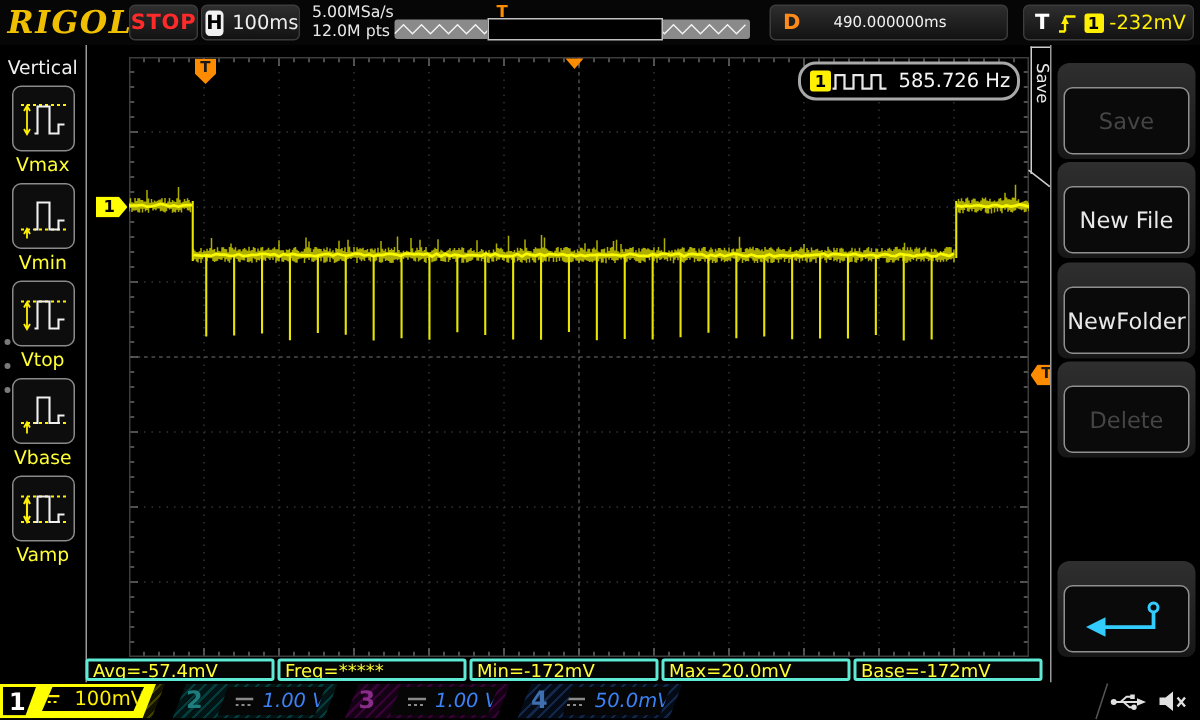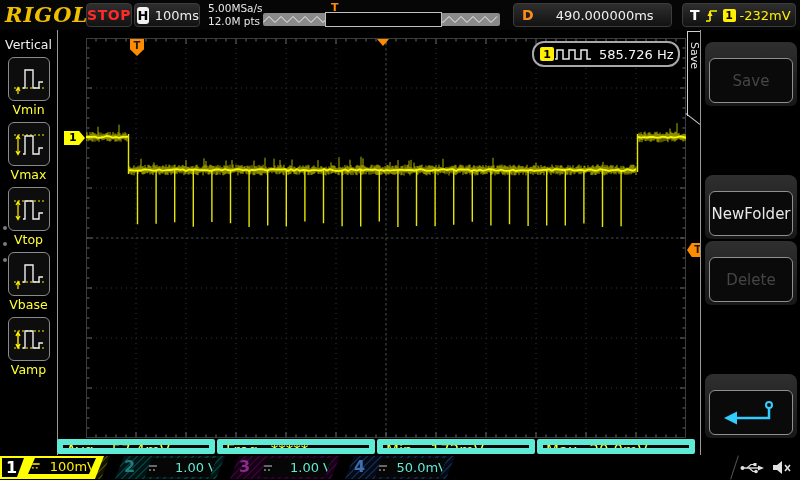--- a/index.html
+++ b/index.html
@@ -17,21 +17,21 @@
   .h-badge{background:#f2f2f2;color:#000;font-weight:bold;font-size:13px;border-radius:3px;
            width:15px;height:17px;display:flex;align-items:center;justify-content:center;margin-left:2px;}
   .h-val{color:#eee;font-size:13px;margin-left:6px;}
   .acq{position:absolute;left:208px;top:2px;font-size:10.5px;line-height:13px;color:#e8e8e8;}
   .preview{position:absolute;left:263px;top:13px;width:237px;height:13px;background:#8a8a8a;border-radius:2px;}
   .preview svg{position:absolute;left:0;top:0;}
   .pv-window{position:absolute;left:62px;top:-1px;width:115px;height:13px;background:#000;border:1px solid #c0c0c0;}
   .pv-tpin{position:absolute;left:68px;top:-12px;color:#ff8c00;font-weight:bold;font-size:11px;text-shadow:0 0 1px #000;}
   .d-box{left:513px;width:157px;}
   .d-label{color:#ff8c1a;font-weight:bold;font-size:14px;margin-left:8px;}
-  .d-val{color:#f0f0f0;font-size:13px;margin-left:22px;}
+  .d-val{color:#f0f0f0;font-size:10px;margin-left:22px;}
   .t-box{left:682px;width:112px;}
   .t-label{color:#fff;font-weight:bold;font-size:14px;margin-left:7px;}
   .t-slope{margin-left:5px;}
   .t-ch{background:#ffef00;color:#000;font-weight:bold;font-size:11px;border-radius:2px;
         width:13px;height:13px;display:flex;align-items:center;justify-content:center;margin-left:5px;}
   .t-val{color:#ffef00;font-size:13px;margin-left:4px;}
   
   .left-menu{position:absolute;left:0;top:30px;width:57px;height:425px;background:#000;border-right:1px solid #9a9a9a;}
   .lm-title{color:#f0f0f0;font-size:12.5px;text-align:center;padding-top:7px;}
   .lm-item{width:57px;margin-top:0;}
@@ -67,31 +67,31 @@
           writing-mode:vertical-rl;white-space:nowrap;}
   .rm-tab-diag{position:absolute;left:686px;top:113px;width:18px;height:1px;background:#cfcfcf;
           transform:rotate(38deg);transform-origin:left top;}
   .rm-slot{position:absolute;left:4px;width:92px;height:64px;background:linear-gradient(#2f2f2f,#171717);
            border-radius:8px 8px 6px 6px;}
   .rm-btn{position:absolute;left:4px;right:4px;bottom:3px;height:43px;background:#0a0a0a;border:1px solid #8f8f8f;
           border-radius:6px;display:flex;align-items:center;justify-content:center;font-size:15px;color:#e8e8e8;}
   .rm-btn.disabled{color:#454545;}
   
   .measure-bar{position:absolute;left:57px;top:439px;width:638px;height:15px;display:flex;gap:2px;}
-  .m-box{flex:1;background:#050505;border:6px solid #5eead4;border-radius:2px;color:#ffff33;
-         font-size:15px;line-height:13px;padding-left:3px;overflow:hidden;white-space:nowrap;}
+  .m-box{flex:1;background:#050505;border:2px solid #5eead4;border-radius:2px;color:#ffff33;
+         font-size:12px;line-height:13px;padding-left:3px;overflow:hidden;white-space:nowrap;}
   
   .bottombar{position:absolute;left:0;top:455px;width:800px;height:25px;background:#000;}
   .ch-group{position:absolute;top:1px;width:110px;height:23px;}
   .para{clip-path:polygon(9px 0,100% 0,calc(100% - 9px) 100%,0 100%);}
   .para-l0{clip-path:polygon(0 0,100% 0,calc(100% - 9px) 100%,0 100%);}
   .ch-num{position:absolute;left:9px;top:1px;font-weight:bold;font-size:16px;}
   .ch-val{position:absolute;left:30px;top:2px;width:72px;bottom:2px;background:#060606;
           clip-path:polygon(7px 0,100% 0,calc(100% - 7px) 100%,0 100%);
-          display:flex;align-items:center;justify-content:space-between;gap:6px;font-size:13px;color:#5eead4;}
+          display:flex;align-items:center;justify-content:flex-end;gap:6px;font-size:13px;color:#3b82f6;font-style:italic;}
   .ch1-tab{position:absolute;left:0;top:0;width:104px;height:23px;background:#ffff00;
            clip-path:polygon(0 0,100% 0,calc(100% - 9px) 100%,0 100%);}
   .ch1-num{position:absolute;left:2px;top:2px;bottom:2px;width:22px;background:#000;color:#fff;
            clip-path:polygon(0 0,100% 0,calc(100% - 7px) 100%,0 100%);height:19px;
            font-weight:bold;font-size:16px;line-height:19px;padding-left:4px;box-sizing:border-box;}
   .ch1-val{position:absolute;left:28px;top:2px;height:16px;width:68px;background:#000;color:#ffef00;
            clip-path:polygon(7px 0,100% 0,calc(100% - 7px) 100%,0 100%);
            display:flex;align-items:center;justify-content:center;gap:10px;font-size:13px;}
   .bb-sep{position:absolute;left:734px;top:0px;width:1px;height:25px;background:#555;transform:rotate(18deg);}
   .bb-icons{position:absolute;right:8px;top:5px;display:flex;gap:8px;align-items:center;}
@@ -140,36 +140,36 @@
       <span class="t-ch">1</span>
       <span class="t-val">-232mV</span>
     </div>
   </div>
 
   <div class="left-menu">
     <div class="lm-title">Vertical</div>
     <div class="lm-item">
       <div class="lm-btn">
           <svg width="34" height="34" viewBox="0 0 34 34">
+        <path d="M2,8 H32" stroke="#ffef00" stroke-width="1.2" stroke-dasharray="2 2" fill="none"></path>
+        <path d="M6,27 V9 M4,12 L6,8.5 L8,12 M4,24 L6,27.5 L8,24" stroke="#ffef00" stroke-width="1.2" fill="none"></path>
+        <path d="M11,27 h2 v-18 h8 v18 h6 v-6 h4" stroke="#f0f0f0" stroke-width="1.4" fill="none"></path>
+      </svg>
+        </div>
+      <div class="lm-label">Vmax</div>
+    </div>
+    <div class="lm-item">
+      <div class="lm-btn">
+          <svg width="34" height="34" viewBox="0 0 34 34">
         <path d="M2,26 H32" stroke="#ffef00" stroke-width="1.2" stroke-dasharray="2 2" fill="none"></path>
         <path d="M6,32 V26 M4,29 L6,25.5 L8,29" stroke="#ffef00" stroke-width="1.2" fill="none"></path>
         <path d="M11,26 h2 v-18 h8 v18 h6 v-6 h4" stroke="#f0f0f0" stroke-width="1.4" fill="none"></path>
       </svg>
         </div>
       <div class="lm-label">Vmin</div>
-    </div>
-    <div class="lm-item">
-      <div class="lm-btn">
-          <svg width="34" height="34" viewBox="0 0 34 34">
-        <path d="M2,8 H32" stroke="#ffef00" stroke-width="1.2" stroke-dasharray="2 2" fill="none"></path>
-        <path d="M6,27 V9 M4,12 L6,8.5 L8,12 M4,24 L6,27.5 L8,24" stroke="#ffef00" stroke-width="1.2" fill="none"></path>
-        <path d="M11,27 h2 v-18 h8 v18 h6 v-6 h4" stroke="#f0f0f0" stroke-width="1.4" fill="none"></path>
-      </svg>
-        </div>
-      <div class="lm-label">Vmax</div>
     </div>
     <div class="lm-item">
       <div class="lm-btn">
           <svg width="34" height="34" viewBox="0 0 34 34">
         <path d="M2,9 H32" stroke="#ffef00" stroke-width="1.2" stroke-dasharray="2 2" fill="none"></path>
         <path d="M6,27 V10 M4,13 L6,9.5 L8,13 M4,24 L6,27.5 L8,24" stroke="#ffef00" stroke-width="1.2" fill="none"></path>
         <path d="M11,27 h2 v-18 h8 v18 h6 v-6 h4" stroke="#f0f0f0" stroke-width="1.4" fill="none"></path>
       </svg>
         </div>
       <div class="lm-label">Vtop</div>
@@ -228,20 +228,23 @@
 
   <div class="rm-tab">
     <span>Save</span>
   </div>
   <div class="rm-tab-diag"></div>
 
   <div class="right-menu">
     <div class="rm-slot" style="top:12px">
       <div class="rm-btn disabled">Save</div>
     </div>
+    <div class="rm-slot" style="top:78px">
+      <div class="rm-btn">New File</div>
+    </div>
     <div class="rm-slot" style="top:211px">
       <div class="rm-btn disabled">Delete</div>
     </div>
     <div class="rm-slot" style="top:145px">
       <div class="rm-btn">NewFolder</div>
     </div>
     <div class="rm-slot" style="top:344px">
       <div class="rm-btn">
         <svg width="64" height="32" viewBox="0 0 64 32">
           <circle cx="50" cy="8" r="3" stroke="#33ccff" stroke-width="2" fill="none"></circle>
@@ -250,20 +253,21 @@
         </svg>
       </div>
     </div>
   </div>
 
   <div class="measure-bar">
     <div class="m-box">Avg=-57.4mV</div>
     <div class="m-box">Freq=*****</div>
     <div class="m-box">Min=-172mV</div>
     <div class="m-box">Max=20.0mV</div>
+    <div class="m-box">Base=-172mV</div>
   </div>
 
   <div class="bottombar">
 
     <div class="ch-group para-l0" style="left:0;background:repeating-linear-gradient(135deg,rgba(255,255,0,.20) 0 1.5px,rgba(0,0,0,0) 1.5px 5px) #131300;">
       <div class="ch1-tab">
         <div class="ch1-num">1</div>
         <div class="ch1-val">
           <svg width="12" height="8" viewBox="0 0 12 8">
             <path d="M0,2 H12" stroke="#ffef00" stroke-width="1.6" fill="none"></path>

